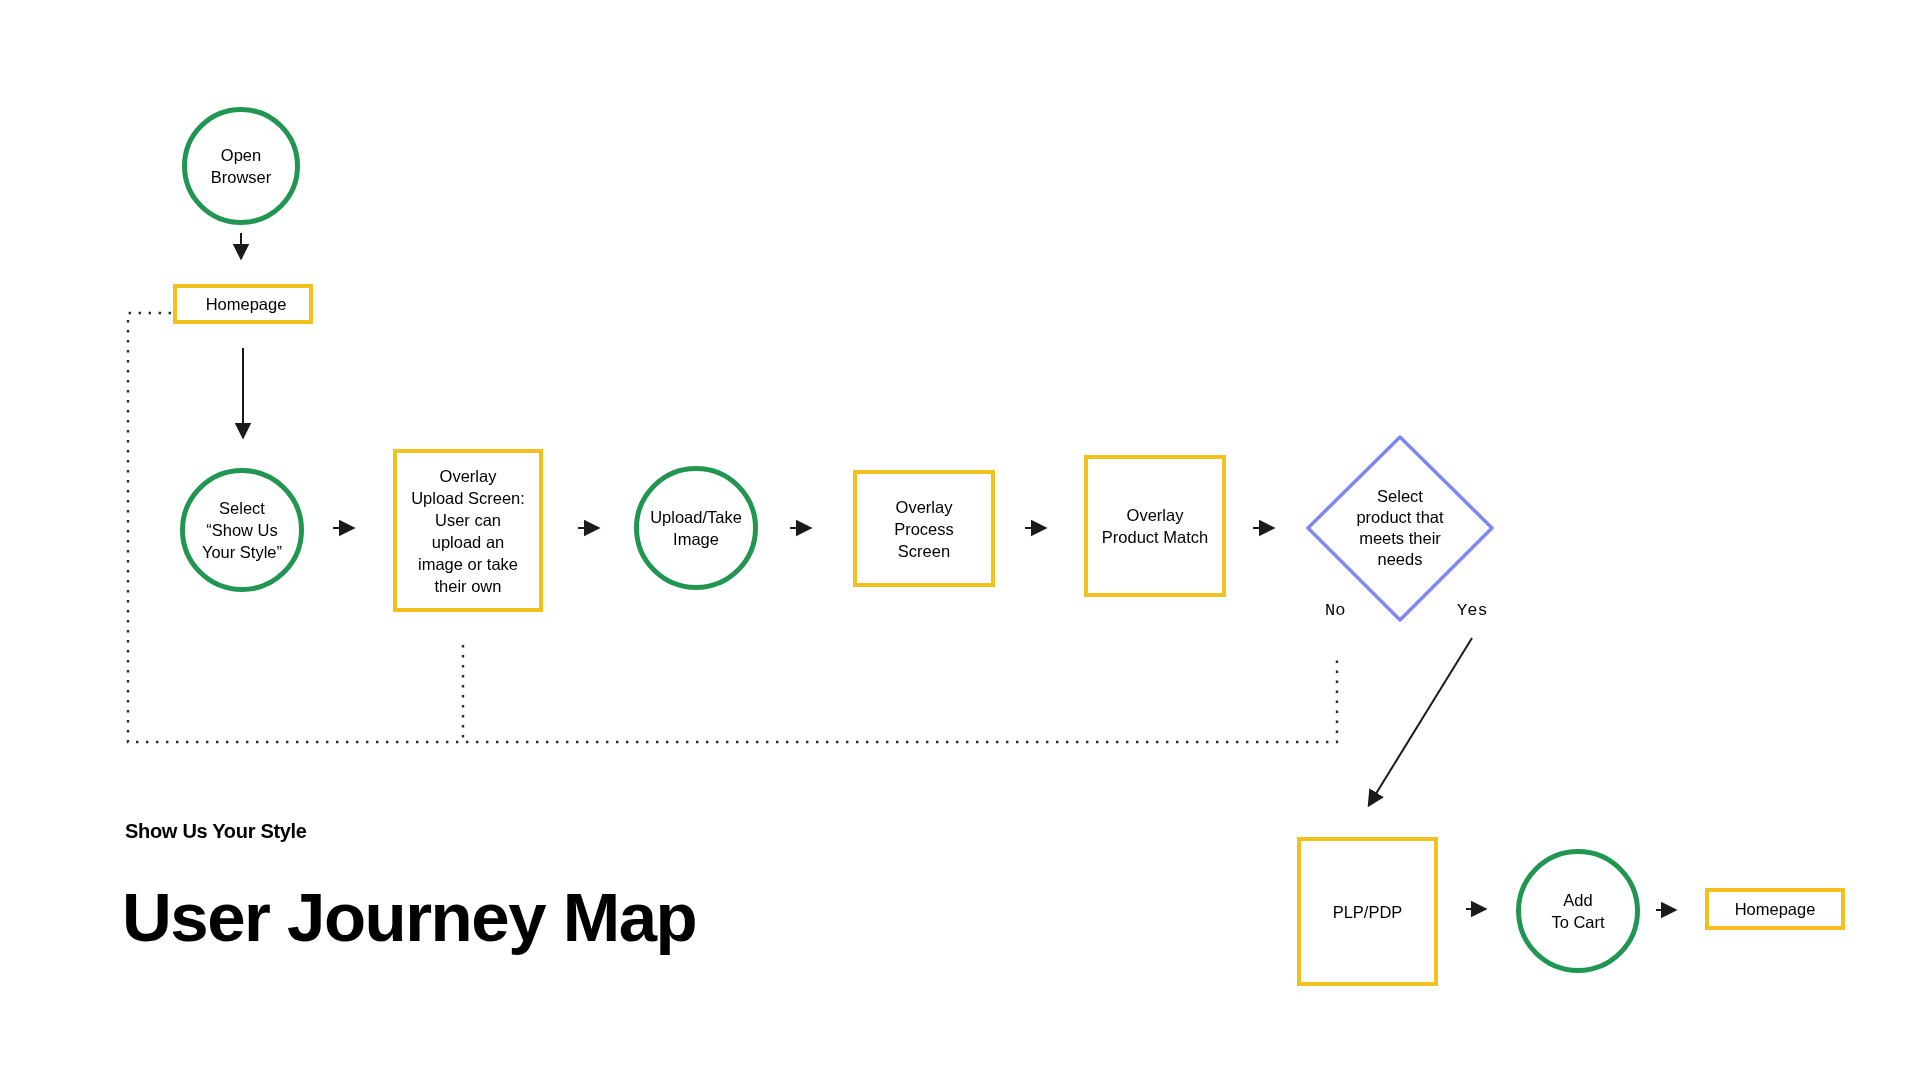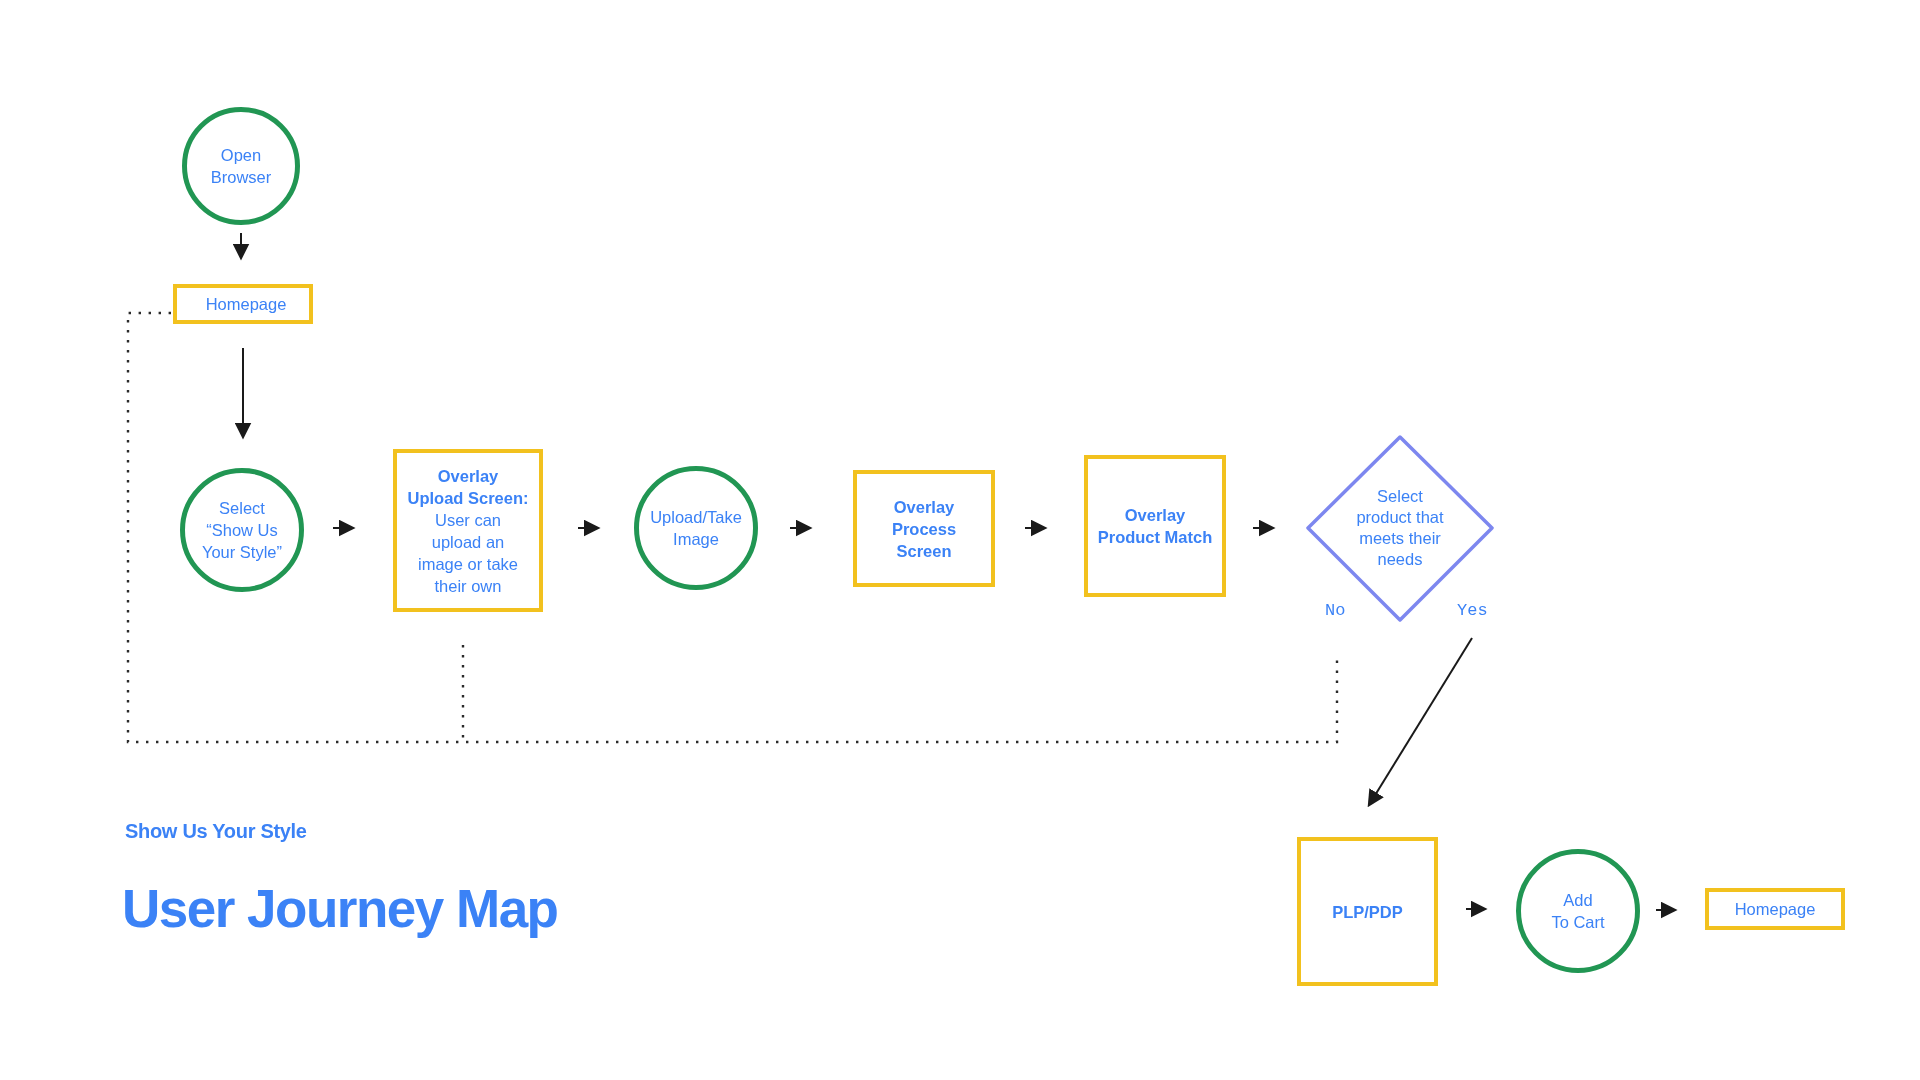--- a/index.html
+++ b/index.html
@@ -1,38 +1,38 @@
 <!DOCTYPE html>
 <html><head>
 <meta charset="utf-8">
 <style>
   html,body{margin:0;padding:0;background:#ffffff;}
   .canvas{
     position:relative;width:1920px;height:1080px;background:#ffffff;overflow:hidden;
-    font-family:"Liberation Sans","DejaVu Sans",sans-serif;color:#3b82f6;
+    font-family:"Liberation Sans","DejaVu Sans",sans-serif;color:#000000;
   }
   .connectors{position:absolute;left:0;top:0;width:1920px;height:1080px;}
   .node{
     position:absolute;display:flex;flex-direction:column;align-items:center;justify-content:center;
     text-align:center;box-sizing:border-box;background:#ffffff;
   }
   .circle{border:5px solid #219653;border-radius:50%;}
   .rect{border:4px solid #F2C11E;}
   .label{white-space:pre-line;font-size:16.5px;line-height:22px;font-weight:400;}
-  .label.bold{font-weight:700;}
+  .label.bold{font-weight:400;}
   .decision-label{position:absolute;font-size:17px;line-height:20px;font-family:Liberation Mono, monospace;}
   .diamond-text{
     position:absolute;left:1330px;top:482px;width:140px;height:92px;
     display:flex;align-items:center;justify-content:center;text-align:center;background:transparent;
   }
   .eyebrow{
     position:absolute;left:125px;top:820px;font-size:20px;font-weight:800;letter-spacing:-0.3px;
   }
   .heading{
-    position:absolute;left:122px;top:878px;font-size:53px;font-weight:900;letter-spacing:-1.5px;
+    position:absolute;left:122px;top:878px;font-size:69px;font-weight:900;letter-spacing:-1.5px;
   }
 </style>
 </head>
 <body>
 
 <div class="canvas">
 
   <svg class="connectors" width="1920" height="1080" viewBox="0 0 1920 1080">
     <defs>
       <marker id="ah" viewBox="0 0 10 10" refX="8.5" refY="5" markerWidth="8.5" markerHeight="8.5" orient="auto-start-reverse">

